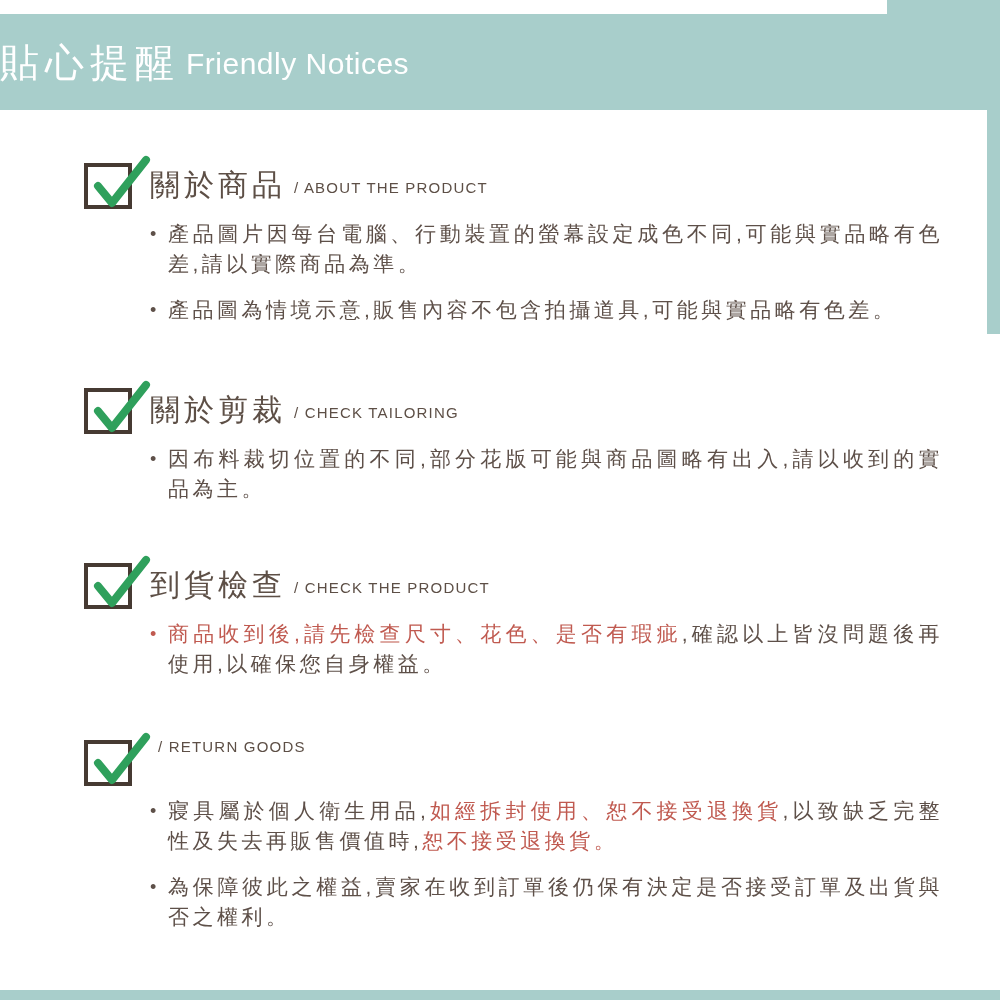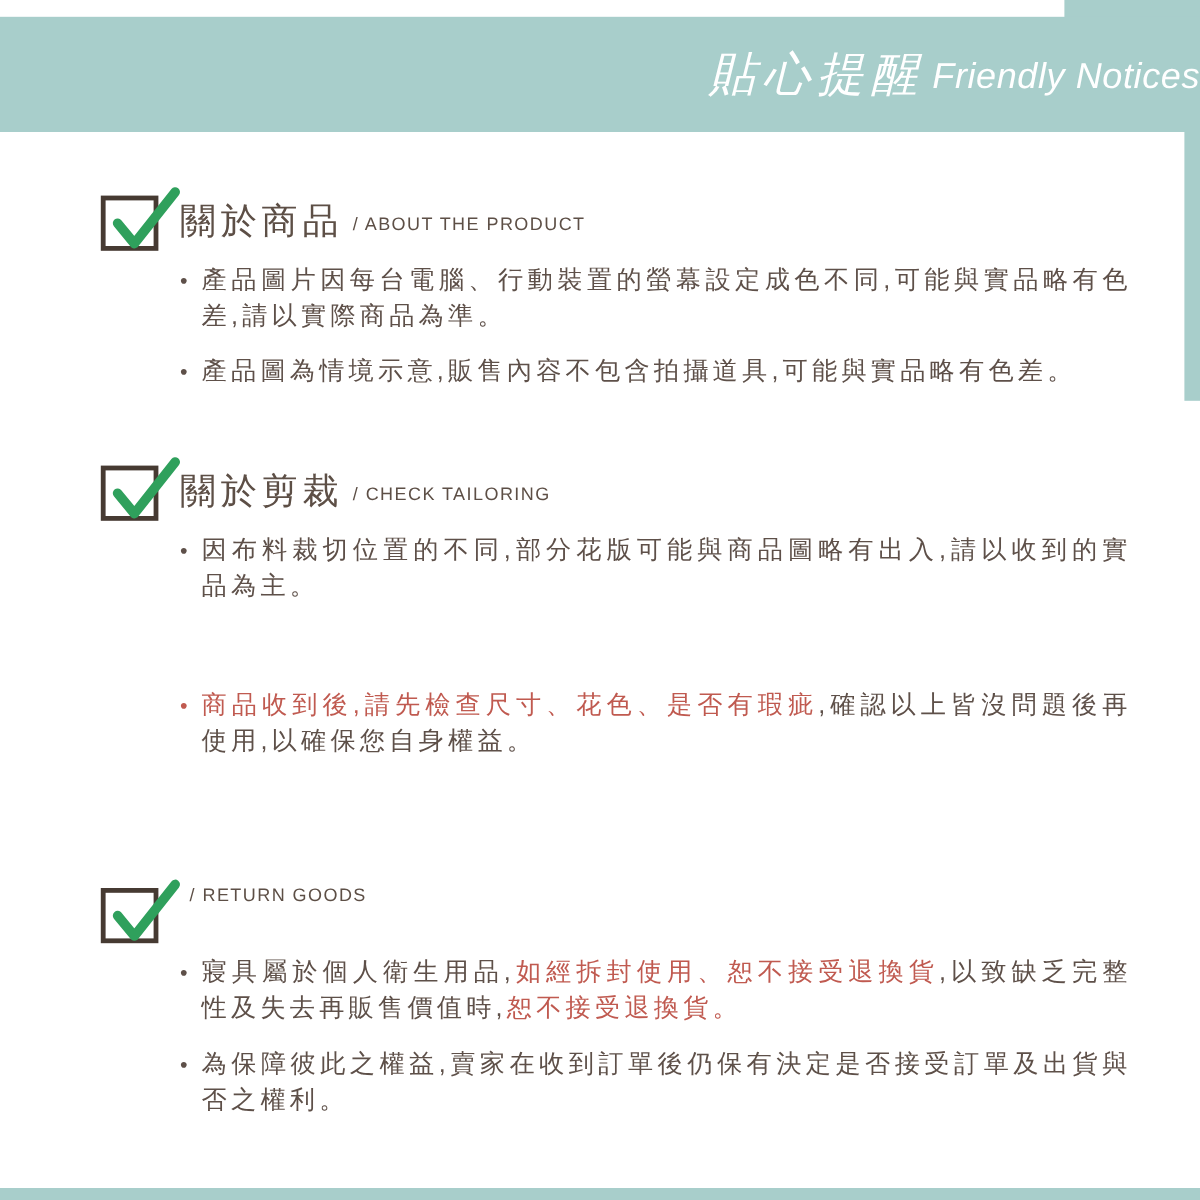--- a/index.html
+++ b/index.html
@@ -6,21 +6,21 @@
     --teal:#a8cecb; --dark:#5d4f46; --body:#5e5049;
     --red:#c05a50; --green:#2fa05c; --box_border:#463a32; --white:#ffffff;
   }
   *{margin:0;padding:0;box-sizing:border-box;}
   html,body{width:1000px;height:1000px;background:#fff;}
   body{font-family:"Liberation Sans","DejaVu Sans",sans-serif;position:relative;overflow:hidden;}
   .page{position:absolute;inset:0;background:#fff;}
 
   
   .banner{position:absolute;left:0;top:14px;width:1000px;height:96px;background:var(--teal);
-          display:flex;align-items:center;justify-content:flex-end;font-style:italic;}
+          display:flex;align-items:center;justify-content:flex-start;}
   .banner-corner{position:absolute;left:887px;top:0;width:113px;height:15px;background:var(--teal);}
   .banner-tail{position:absolute;left:987px;top:14px;width:13px;height:320px;background:var(--teal);}
   .footer-bar{position:absolute;left:0;bottom:0;width:1000px;height:10px;background:var(--teal);}
   .banner-title{color:#fff;font-size:39px;font-weight:500;letter-spacing:6px;line-height:1;}
   .banner-sub{color:#fff;font-size:30px;font-weight:400;letter-spacing:0.5px;line-height:1;margin-left:6px;position:relative;top:2px;}
 
   
   .section{position:absolute;left:84px;width:900px;}
   .sec-head{position:relative;height:46px;}
   .checkbox{position:absolute;left:0;top:0;width:48px;height:46px;border:4px solid var(--box_border);background:#fff;}
@@ -77,20 +77,31 @@
         <span class="title-zh">關於剪裁</span>
         <span class="title-en">/ CHECK TAILORING</span>
       </div>
     </div>
     <div class="bullets">
         <div class="bullet"><span class="dot" style="color: rgb(94, 80, 73);">•</span><span>因布料裁切位置的不同,部分花版可能與商品圖略有出入,請以收到的實品為主。</span></div>
       </div>
   </div>
 
   <div class="section" style="top:563px">
+    <div class="sec-head">
+      <div class="checkbox">
+        <svg class="checkmark" viewBox="0 0 64 60">
+          <polyline points="8,33 22,50 56,7" fill="none" stroke="#2fa05c" stroke-width="8" stroke-linecap="round" stroke-linejoin="round"></polyline>
+        </svg>
+      </div>
+      <div class="titles">
+        <span class="title-zh">到貨檢查</span>
+        <span class="title-en">/ CHECK THE PRODUCT</span>
+      </div>
+    </div>
     <div class="bullets">
         <div class="bullet"><span class="dot" style="color: rgb(192, 90, 80);">•</span><span class="red">商品收到後,請先檢查尺寸、花色、是否有瑕疵</span><span>,確認以上皆沒問題後再使用,以確保您自身權益。</span></div>
       </div>
   </div>
 
   <div class="section" style="top:740px">
     <div class="sec-head">
       <div class="checkbox">
         <svg class="checkmark" viewBox="0 0 64 60">
           <polyline points="8,33 22,50 56,7" fill="none" stroke="#2fa05c" stroke-width="8" stroke-linecap="round" stroke-linejoin="round"></polyline>

